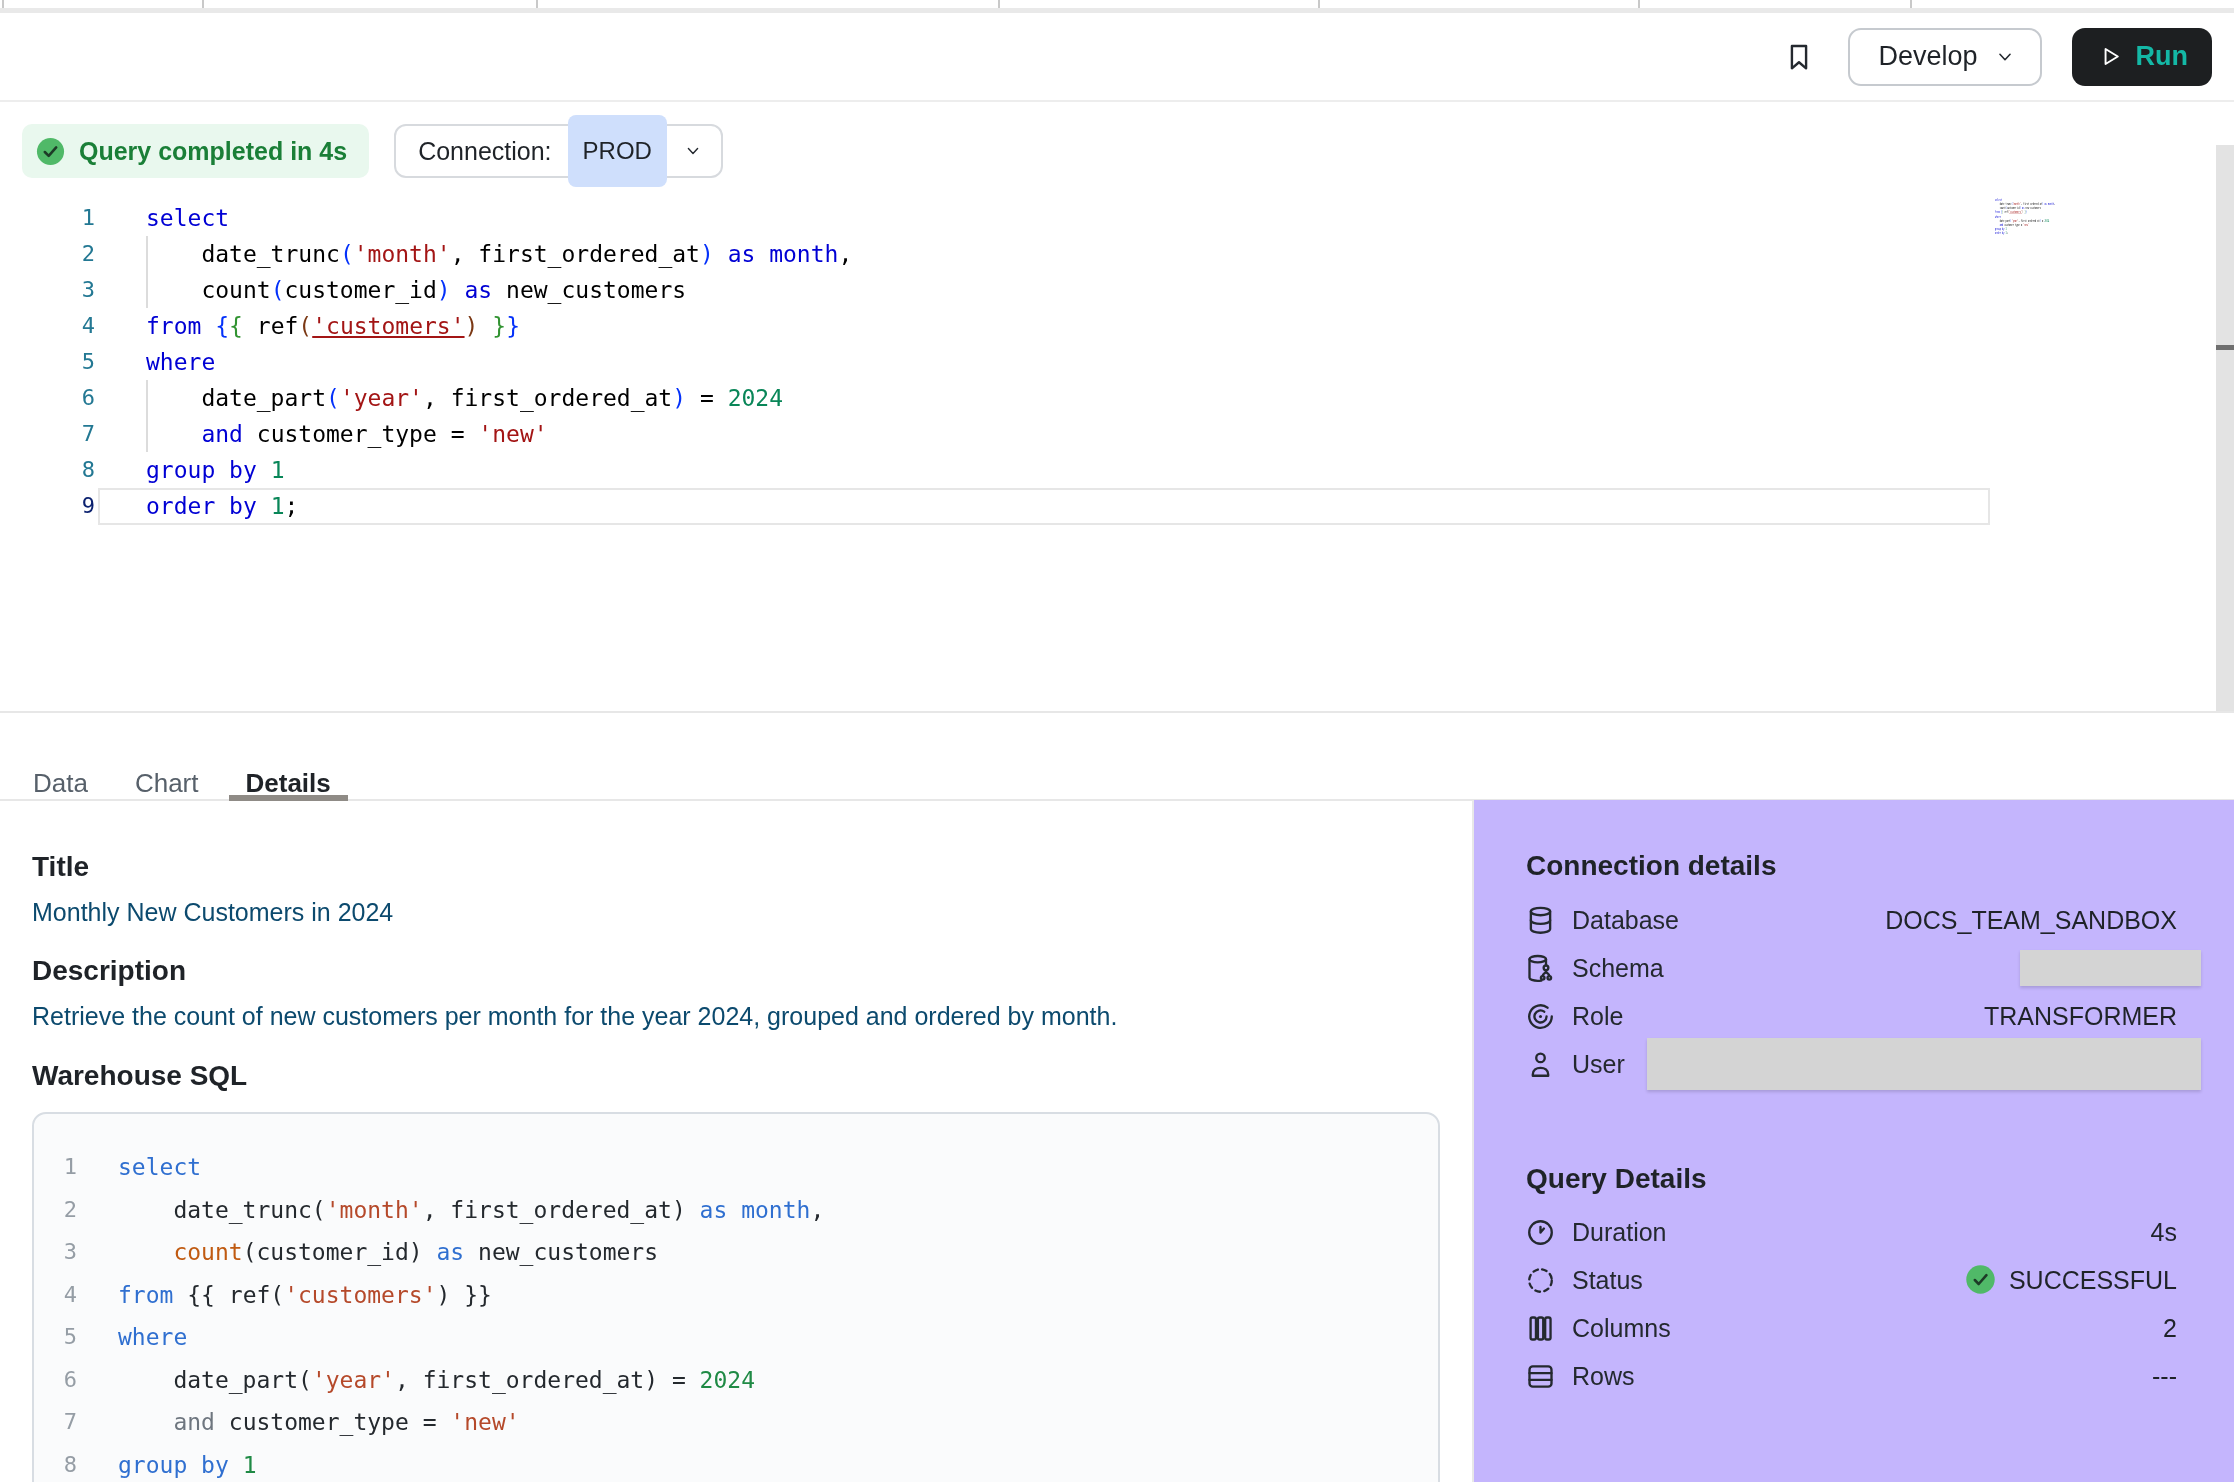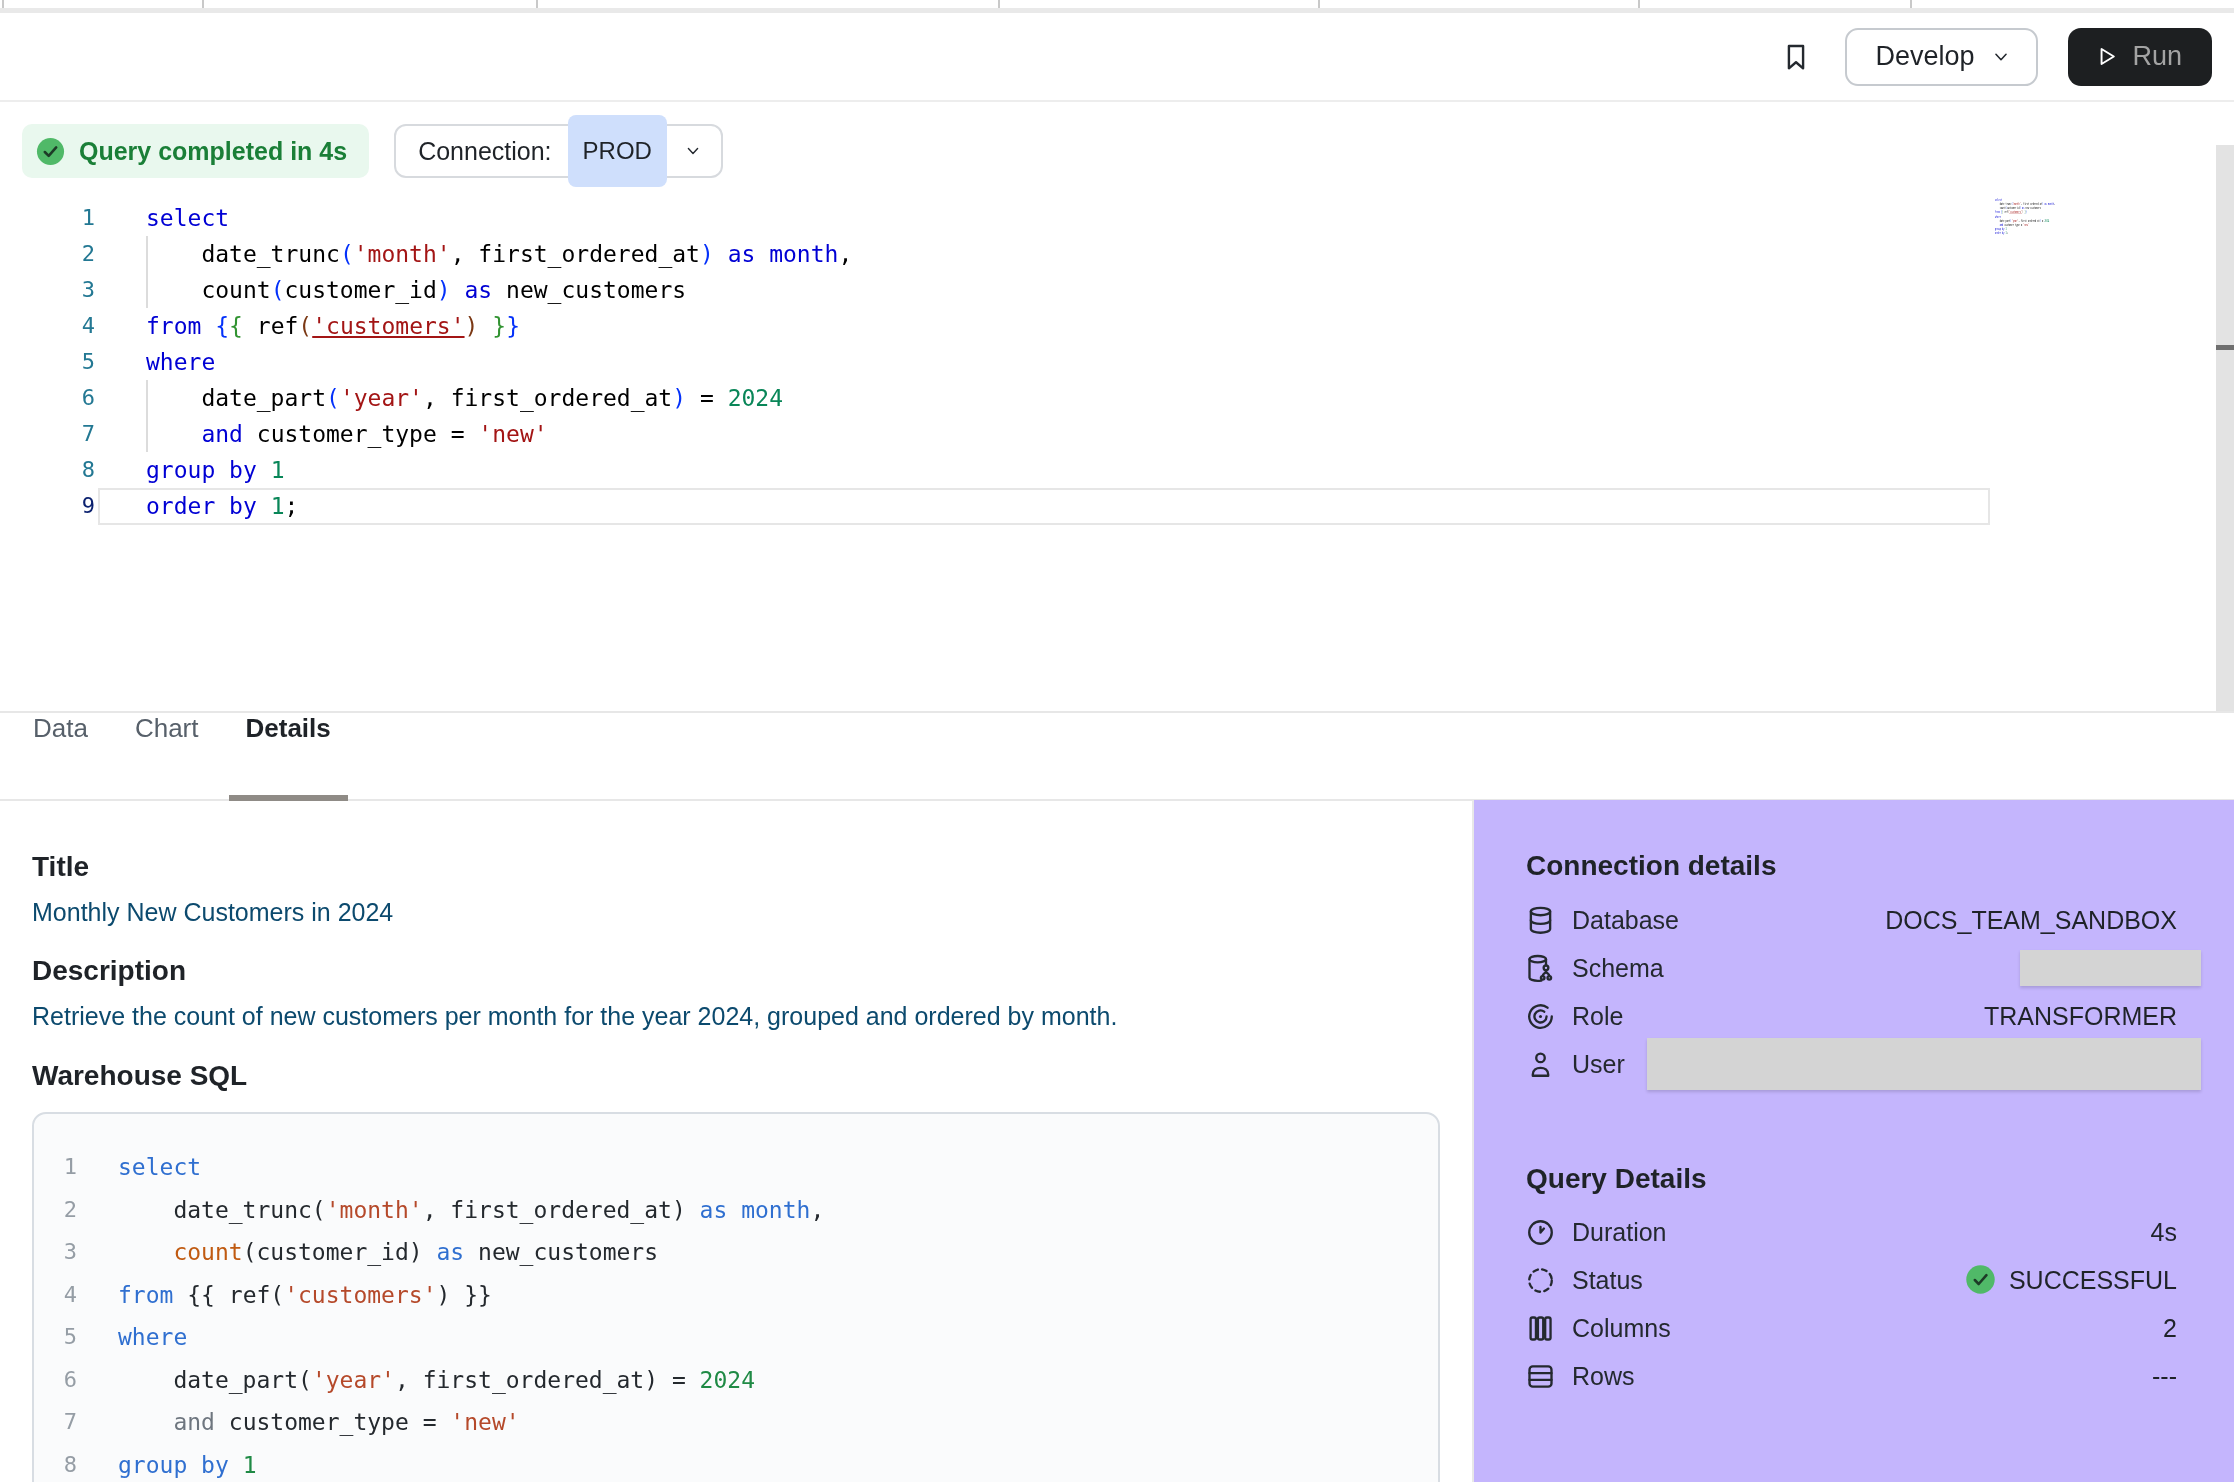--- a/index.html
+++ b/index.html
@@ -14,21 +14,21 @@
 
   
   .toolbar{ position:absolute; top:13px; left:0; right:0; height:89px; background:#fff;
             border-bottom:2px solid #ededed; display:flex; align-items:center;
             justify-content:flex-end; gap:30px; padding-right:22px; }
   .icon-btn{ width:38px; height:38px; display:flex; align-items:center; justify-content:center; cursor:pointer; }
   .icon-btn svg{ width:34px; height:34px; }
   .btn{ display:flex; align-items:center; height:58px; border-radius:13px; font-size:27px; cursor:pointer; }
   .btn-develop{ background:#fff; border:2px solid #c6cacf; padding:0 24px 0 28px; gap:16px; font-weight:500; color:#1f2328; }
   .btn-develop svg{ width:22px; height:22px; }
-  .btn-run{ background:#1d1f21; color:#a3a3a3; border:none; padding:0 30px 0 24px; gap:13px; font-weight:400; }
+  .btn-run{ background:#1d1f21; color:#14b8a6; border:none; padding:0 24px 0 24px; gap:13px; font-weight:700; }
   .btn-run svg{ width:27px; height:27px; }
 
   svg.oline{ fill:none; stroke:#24292f; stroke-width:1.7; stroke-linecap:round; stroke-linejoin:round; }
   .btn-run svg{ stroke:#fff; }
 
   
   .status-row{ position:absolute; top:124px; left:22px; height:54px; display:flex; gap:25px; }
   .query-badge{ background:#e9f8ee; color:#1a7f37; border-radius:10px; display:flex; align-items:center;
                 gap:13px; padding:0 22px 0 13px; font-size:25px; font-weight:600; }
   .query-badge svg{ width:31px; height:31px; }
@@ -59,21 +59,21 @@
   .tok-b1{ color:#0431fa; } .tok-b2{ color:#319331; } .tok-b3{ color:#7b3814; }
   .tok-id{ color:#000; } .tok-u{ text-decoration:underline; }
   
   .tok-kw2{ color:#2f6fd0; } .tok-str2{ color:#b5492a; } .tok-fn2{ color:#c05a11; }
   .tok-num2{ color:#1f8a45; } .tok-gray2{ color:#6e767f; } .tok-id2{ color:#24292e; }
 
   
   .rtabs{ position:absolute; top:711px; left:0; right:0; height:90px; background:#fff;
           border-top:2px solid #e7e7e7; border-bottom:2px solid #e7e7e7;
           display:flex; align-items:stretch; padding-left:33px; gap:47px; font-size:26px; }
-  .rtab{ display:flex; align-items:flex-start; color:#57606a; position:relative; cursor:pointer; }
+  .rtab{ display:flex; align-items:flex-end; color:#57606a; position:relative; cursor:pointer; }
   .rtab.active{ color:#1f2328; font-weight:700; }
   .rtab.active::after{ content:""; position:absolute; bottom:-2px; left:-17px; right:-17px;
                        height:6px; background:#8f8b86; }
 
   
   .dhead{ position:absolute; left:32px; font-size:28px; font-weight:700; color:#1f2328; }
   .dtext{ position:absolute; left:32px; font-size:25px; color:#0c4a6e; }
   .sbox{ position:absolute; left:32px; top:1112px; width:1408px; height:420px;
          border:2px solid #d8dde3; border-radius:14px; background:#fafbfc; padding-top:32px;
          font-family:"DejaVu Sans Mono", monospace; overflow:hidden; }

